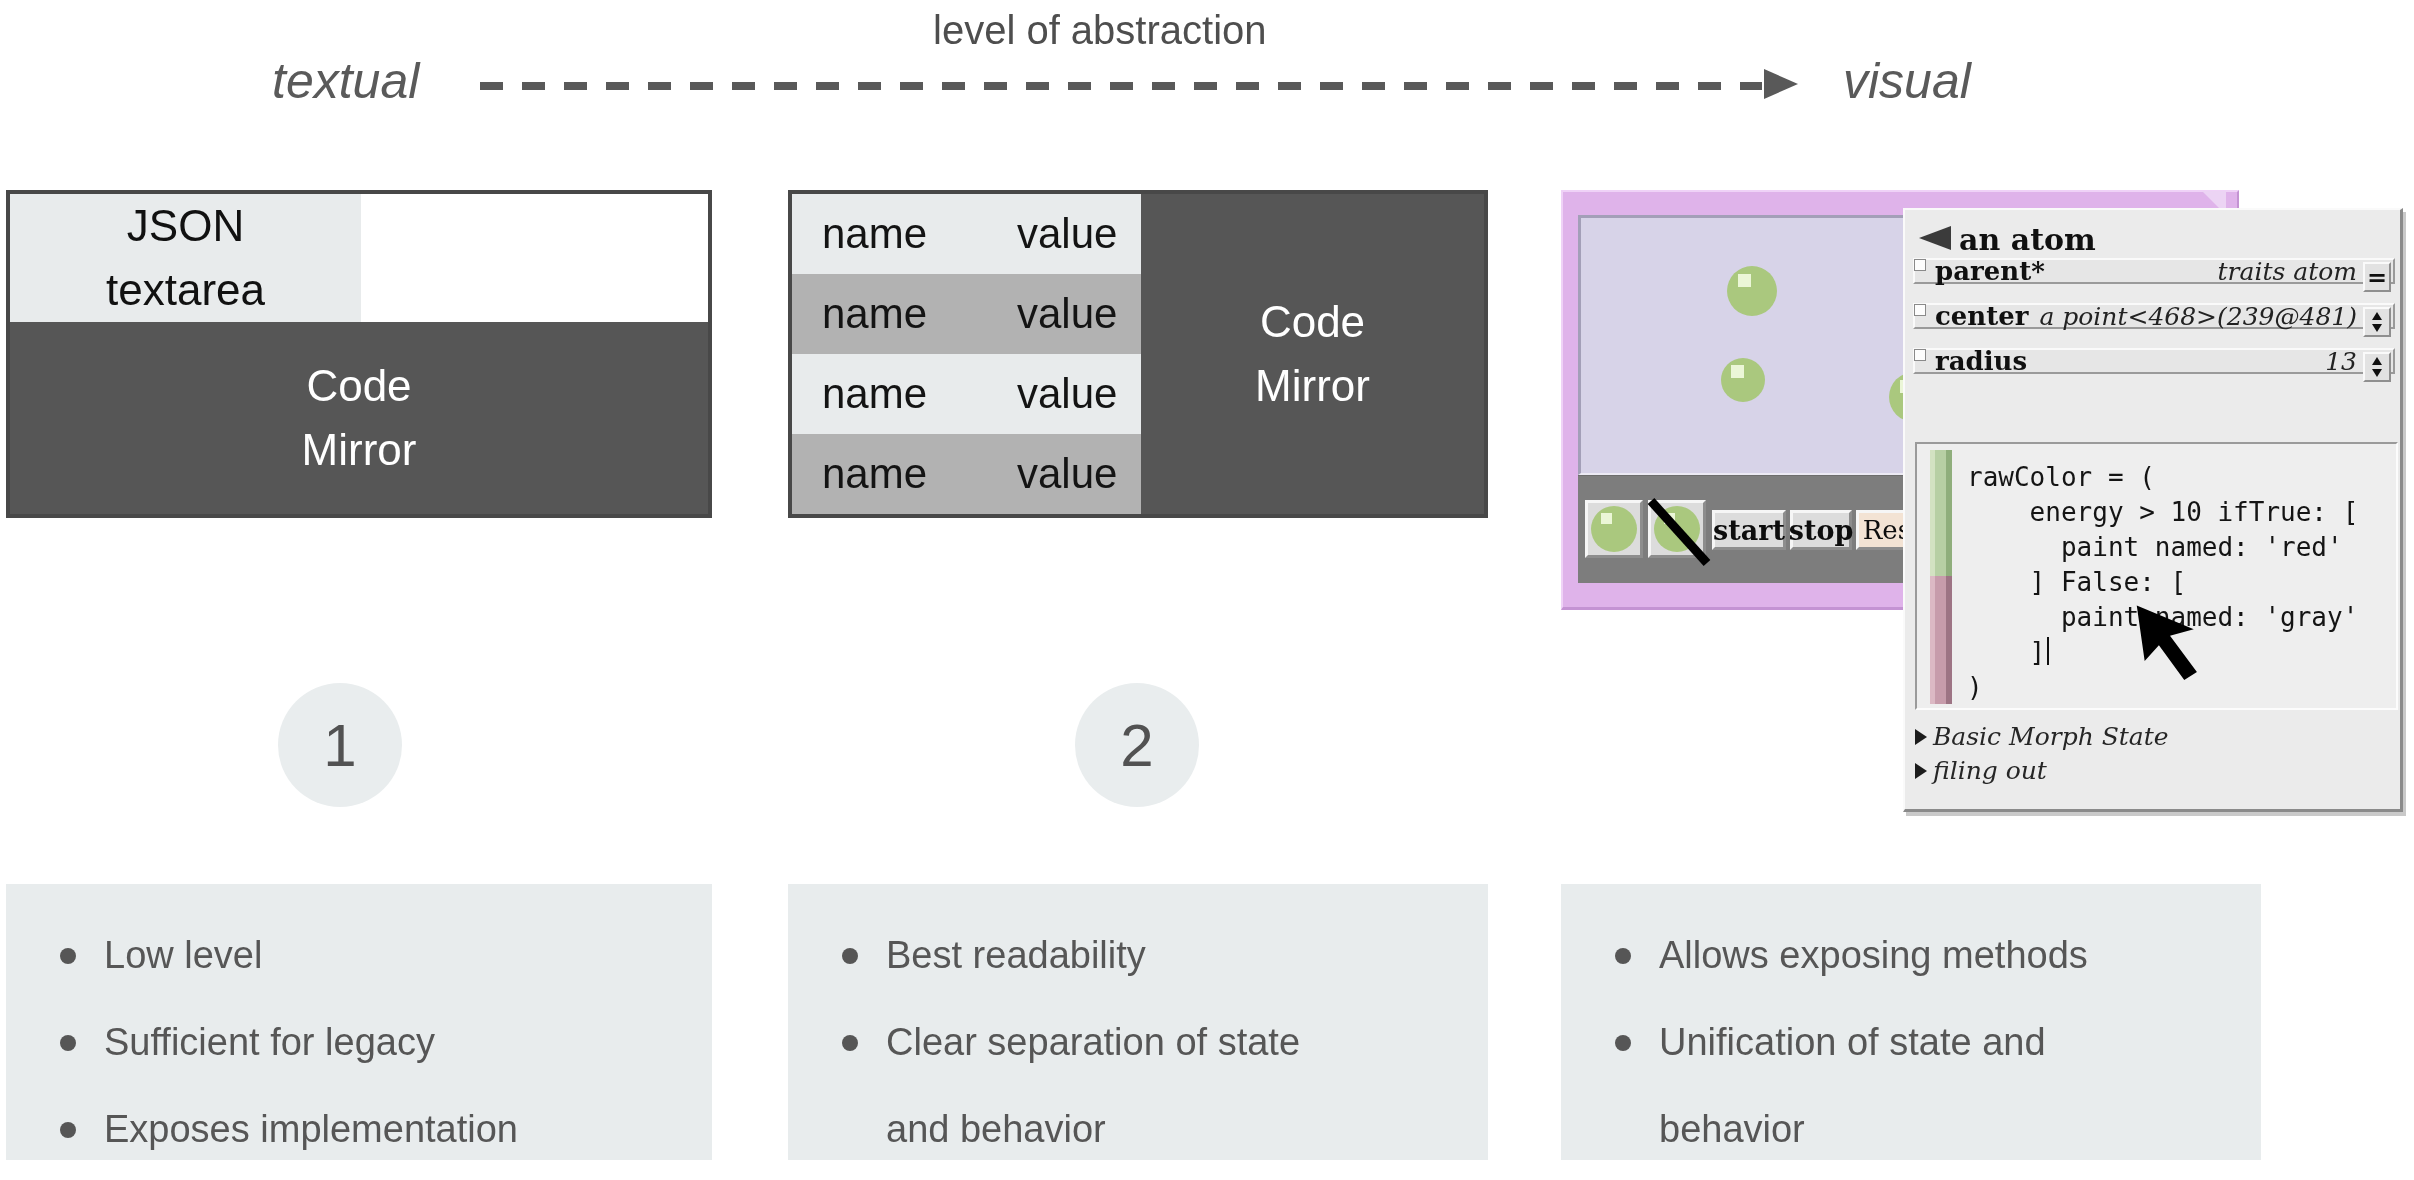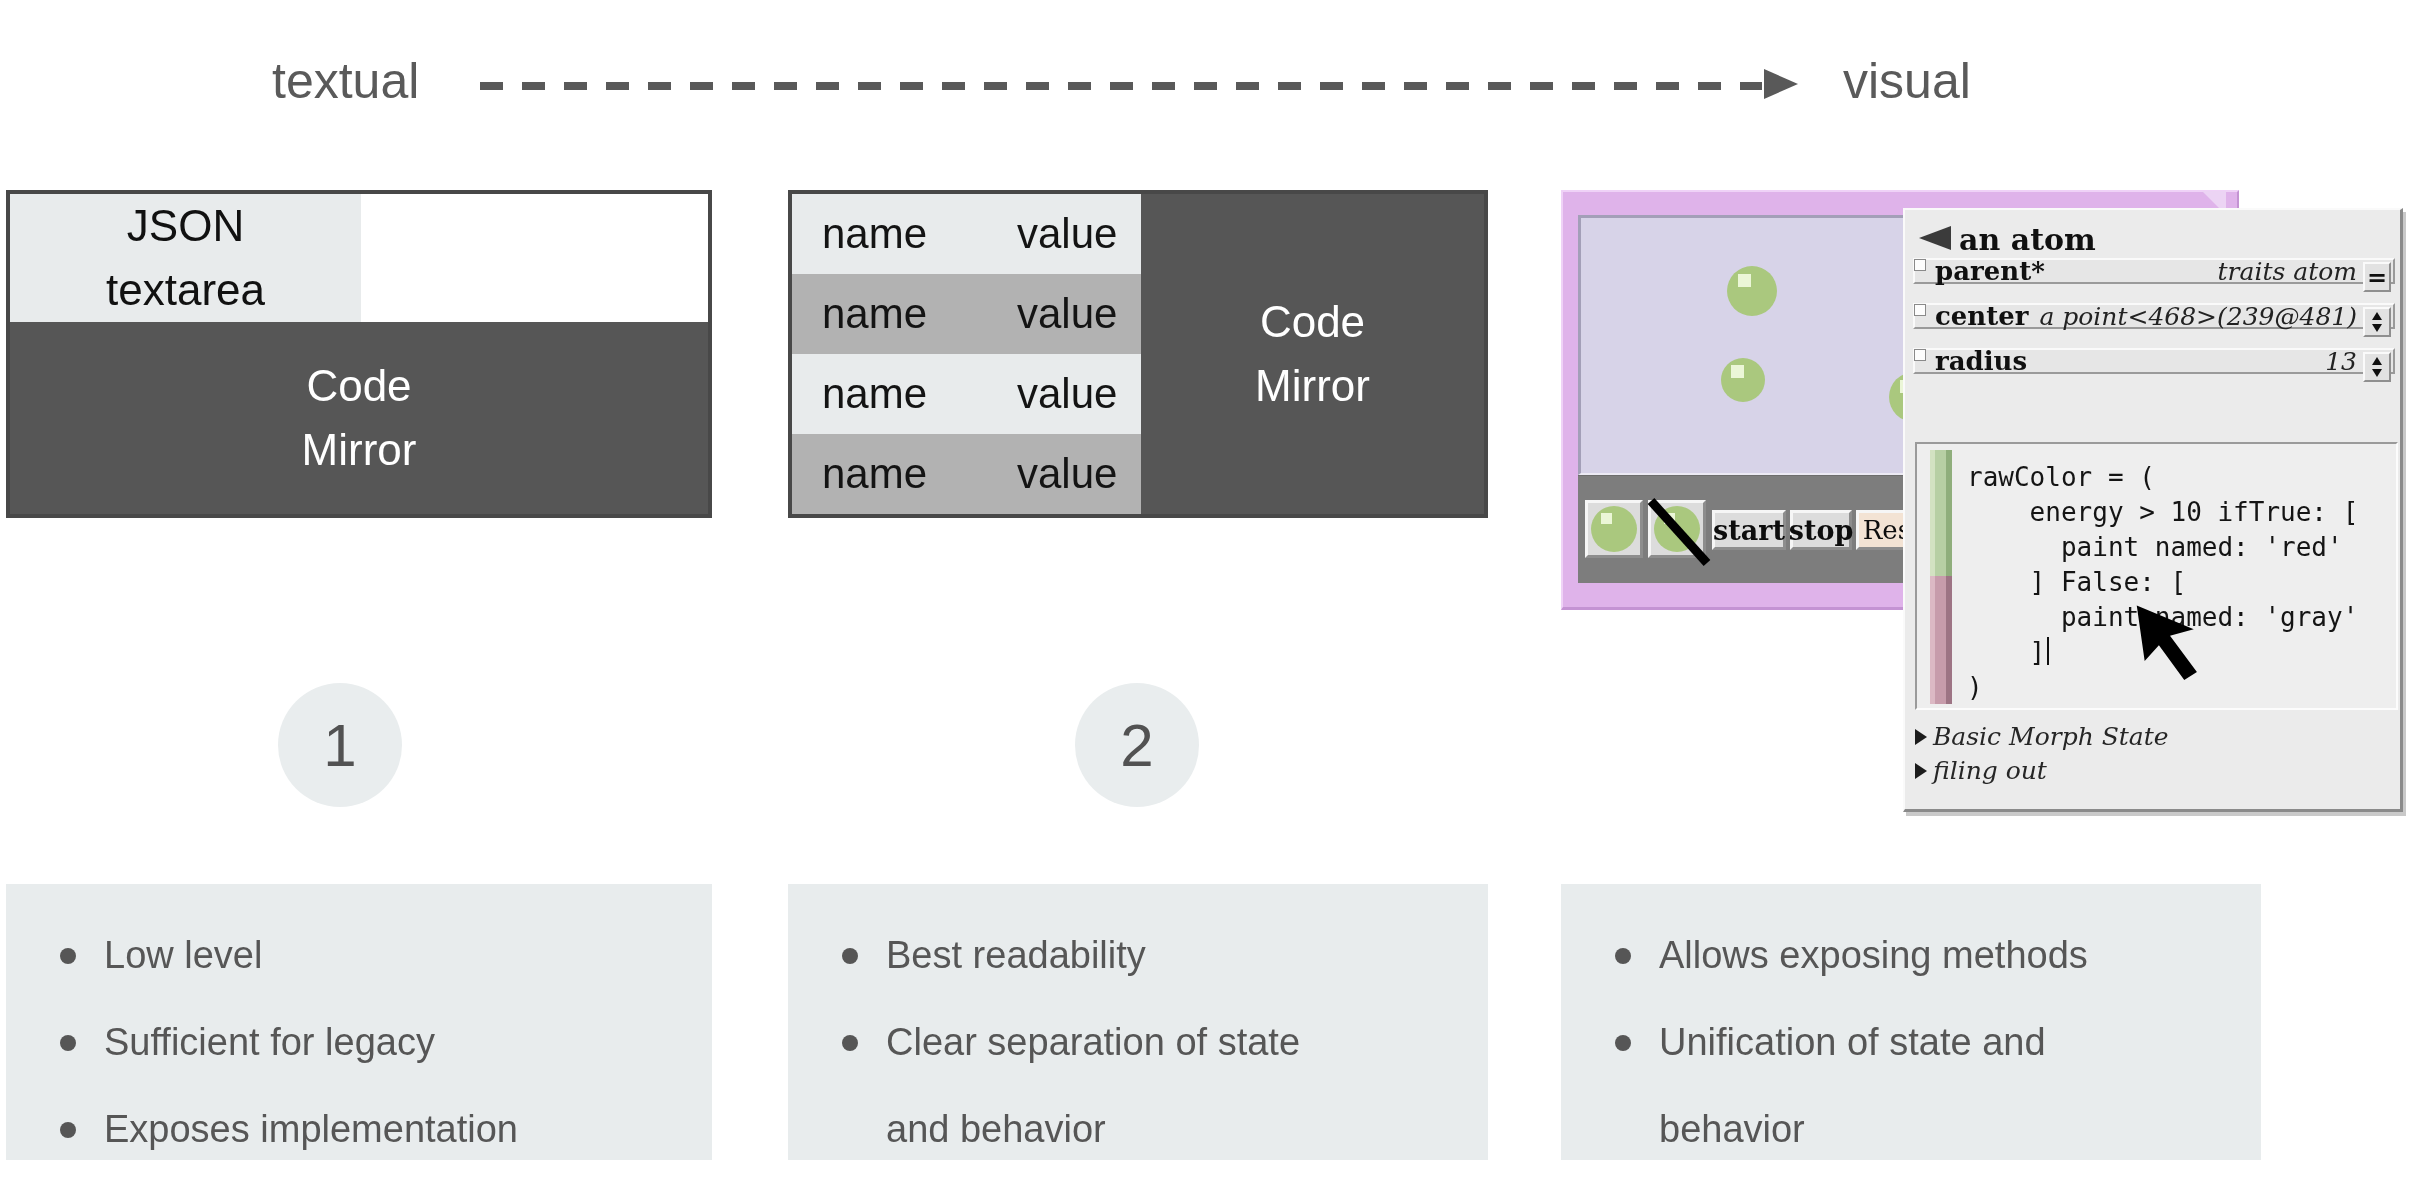--- a/index.html
+++ b/index.html
@@ -1,21 +1,21 @@
 <!DOCTYPE html>
 <html><head>
 <meta charset="utf-8">
 <style>
   html,body{margin:0;padding:0;background:#ffffff;}
   .canvas{position:relative;width:2414px;height:1180px;background:#ffffff;overflow:hidden;
           font-family:"Liberation Sans",sans-serif;}
   .abs{position:absolute;}
 
   
-  .endpoint-label{font-size:50px;color:#5a5a5a;}
+  .endpoint-label{font-size:50px;color:#5a5a5a;font-style:italic;}
   .axis-label{font-size:40px;color:#4e4e4e;}
   .dash-line{left:480px;top:82px;width:1282px;height:8px;
              background:repeating-linear-gradient(90deg,#595959 0 23px,transparent 23px 42px);}
   .arrow-head{left:1764px;top:69px;width:0;height:0;
               border-left:34px solid #595959;border-top:15px solid transparent;border-bottom:15px solid transparent;}
 
   
   .combo-box{top:190px;height:328px;border:4px solid #484848;box-sizing:border-box;display:flex;}
   .pane-light{background:#e8ebec;color:#111;display:flex;align-items:center;justify-content:center;
               font-size:44px;line-height:1.45;text-align:center;}
@@ -101,20 +101,21 @@
   .collapse-tri{width:0;height:0;border-left:12px solid #1c1c1c;
                 border-top:8px solid transparent;border-bottom:8px solid transparent;margin-right:6px;}
   .collapsed-label{font-family:"DejaVu Serif",serif;font-style:italic;font-size:25px;color:#262626;}
 </style>
 </head>
 <body>
 
 <div class="canvas">
 
   <div class="abs endpoint-label" style="left:272px;top:52px;">textual</div>
+  <div class="abs axis-label" style="left:933px;top:8px;">level of abstraction</div>
   <div class="abs dash-line"></div>
   <div class="abs arrow-head"></div>
   <div class="abs endpoint-label" style="left:1843px;top:52px;">visual</div>
 
   <div class="abs combo-box" style="left:6px;width:706px;flex-direction:column;">
     <div class="pane-light" style="width:351px;">
       <div class="pane-inner">JSON textarea</div>
     </div>
     <div class="pane-dark">
       <div class="pane-inner" style="width:160px;">Code Mirror</div>

